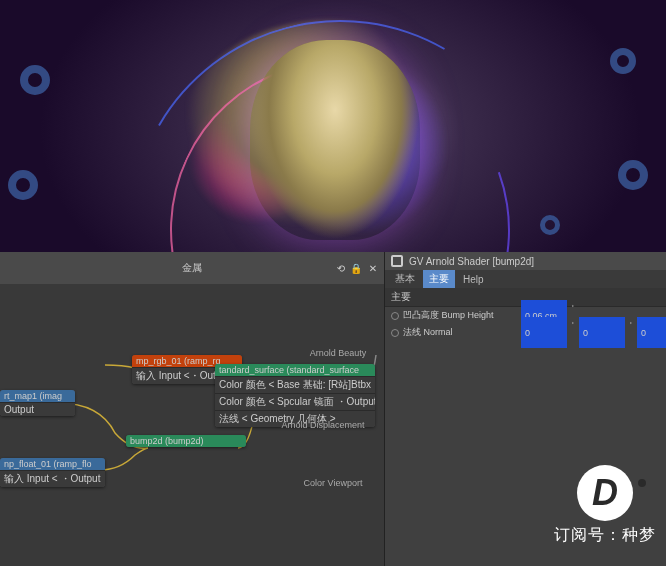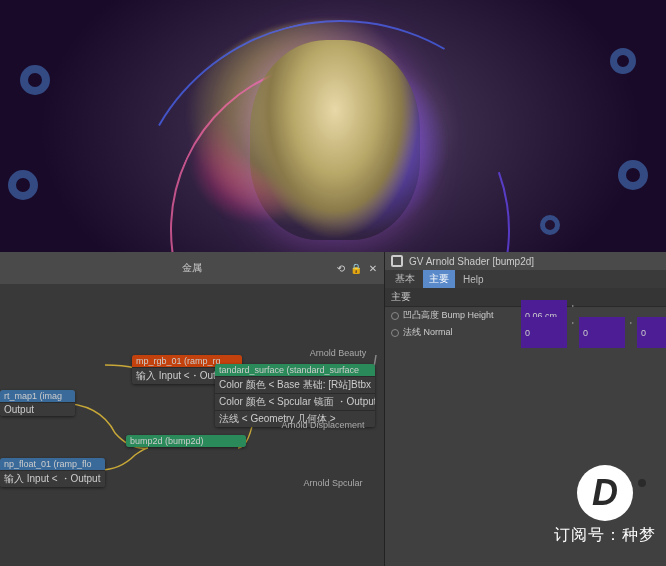--- a/index.html
+++ b/index.html
@@ -33,21 +33,21 @@
 .phead{height:18px;background:#4a4a4a;display:flex;align-items:center;padding:0 6px;gap:6px}
 .aicon{width:12px;height:12px;border:2px solid #ccc;border-radius:2px}
 .tabs{height:18px;background:#3a3a3a;display:flex;align-items:center;padding:0 4px;gap:2px}
 .tab{padding:2px 6px;color:#bbb}
 .tab.active{background:#5a8aca;color:#fff}
 .section-hdr{background:#353535;padding:2px 6px;border-bottom:1px solid #2a2a2a}
 .prow{display:flex;align-items:center;padding:1px 6px;height:17px}
 .dot{width:8px;height:8px;border:1px solid #888;border-radius:50%;margin-right:4px;flex-shrink:0}
 .plabel{flex:0 0 118px;font-size:9px}
 .pval{flex:1;display:flex;gap:1px}
-.pval input{background:#4c1d95;border:none;color:#ccc;font-size:9px;padding:9px 4px;width:46px;height:31px}
+.pval input{background:#1d4ed8;border:none;color:#ccc;font-size:9px;padding:9px 4px;width:46px;height:31px}
 .pval .single{width:46px}
 .arrow{width:10px;text-align:center;color:#888;font-size:8px}
 
 .wm{position:absolute;right:10px;bottom:20px;text-align:center}
 .wm-circle{width:56px;height:56px;background:#fff;border-radius:50%;display:flex;align-items:center;justify-content:center;margin:0 auto 4px}
 .wm-circle span{font-size:36px;font-weight:bold;color:#2a2a2a;font-style:italic}
 .wm-dot{position:absolute;width:8px;height:8px;background:#2a2a2a;border-radius:50%;top:14px;right:10px}
 .wm-txt{font-size:16px;letter-spacing:1px;color:#fff}
 </style>
 </head>
@@ -105,21 +105,21 @@
 
       <div class="node" style="left:215px;top:94px;width:160px">
         <div class="nt ntg">tandard_surface (standard_surface</div>
         <div class="nr">Color 颜色 &lt; Base 基础: [R站]Btbx</div>
         <div class="nr">Color 颜色 &lt; Spcular 镜面 ・Output</div>
         <div class="nr">法线 &lt; Geometry 几何体 &gt;</div>
       </div>
 
       <div class="outlabel" style="right:6px;top:78px;width:80px">Arnold Beauty</div>
       <div class="outlabel" style="right:6px;top:150px;width:110px">Arnold Displacement</div>
-      <div class="outlabel" style="right:6px;top:208px;width:90px">Arnold Spcular</div>
+      <div class="outlabel" style="right:6px;top:208px;width:90px">Color Viewport</div>
     </div>
   </div>
 
   <div class="props">
     <div class="phead">
       <div class="aicon"></div>
       <span>GV Arnold Shader [bump2d]</span>
     </div>
     <div class="tabs">
       <span class="tab">基本</span>

